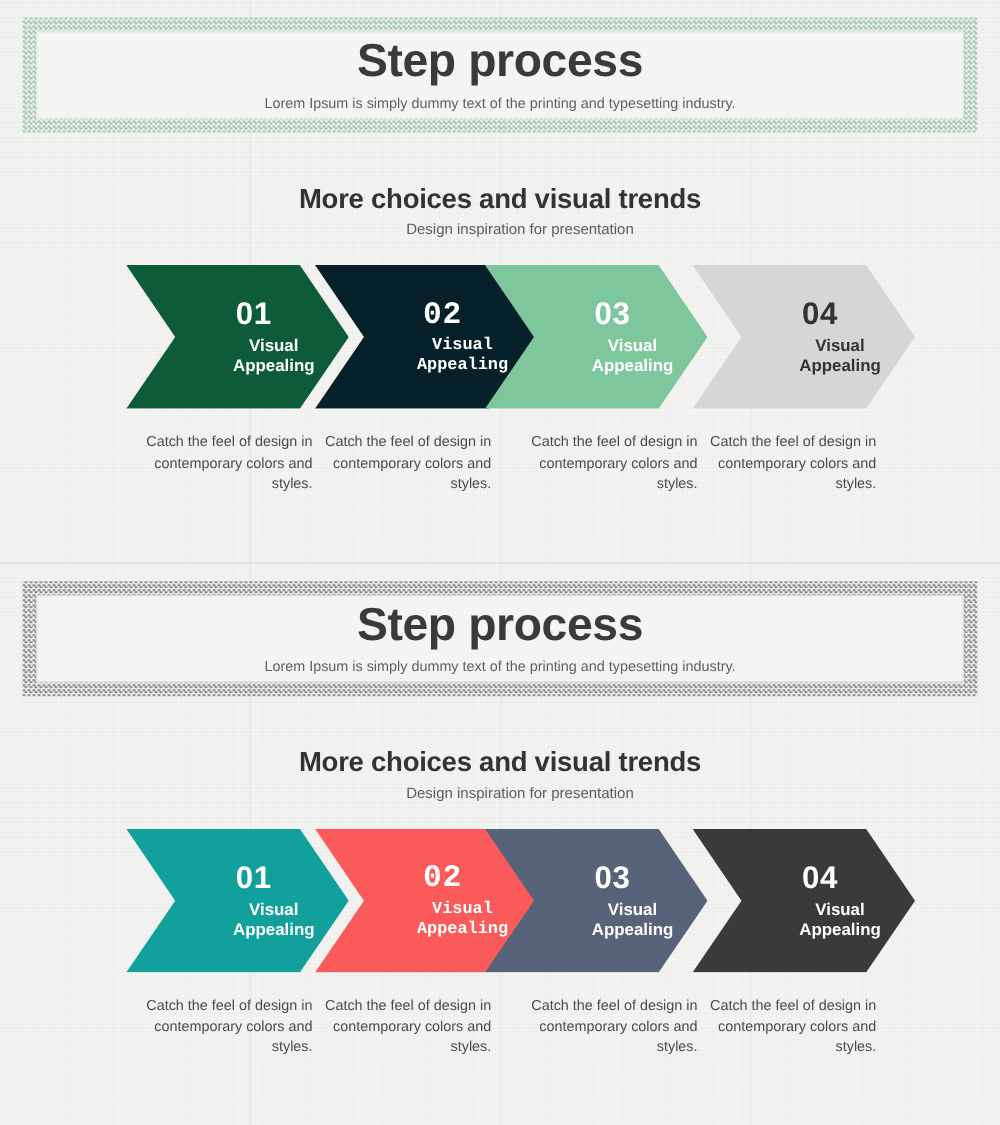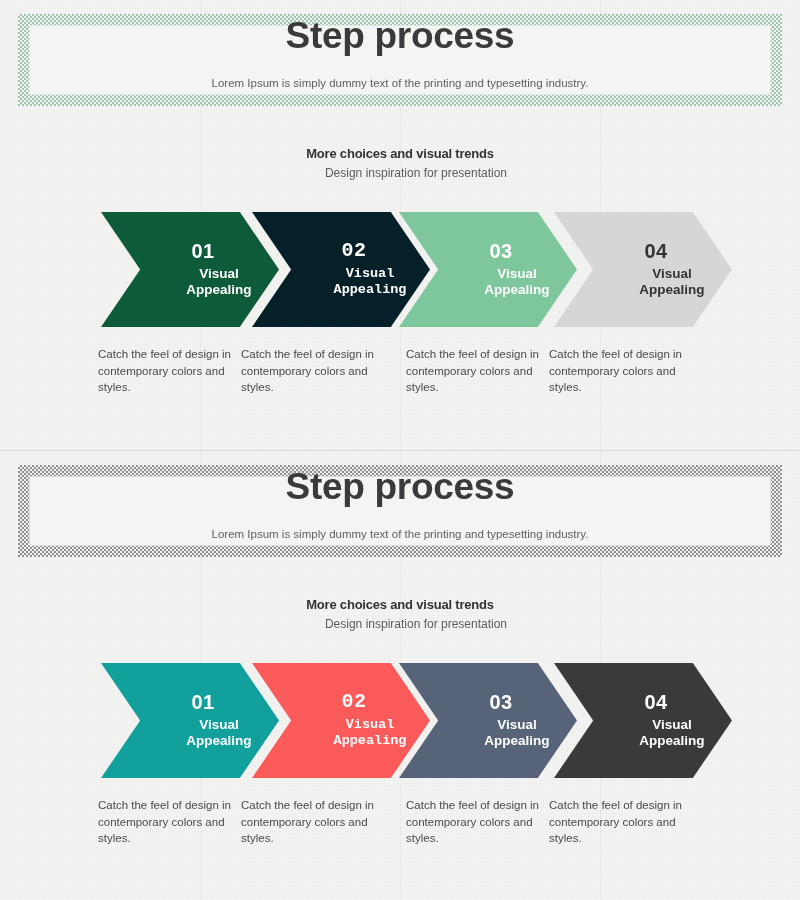--- a/index.html
+++ b/index.html
@@ -99,36 +99,36 @@
     color: #3a3a3a;
     letter-spacing: -0.3px;
     line-height: 1;
     margin: 0 0 11px 0;
     text-align: center;
   }
   .slide-subtitle {
     font-size: 11.5px;
     color: #5f5f5f;
     text-align: center;
-    margin: 13px;
+    margin: 0;
     line-height: 1;
   }
 
   
   .section-head {
     position: absolute;
     left: 0;
     width: 800px;
     text-align: center;
   }
   .section-head-1 { top: 147px; }
   .section-head-2 { top: 597px; }
 
   .section-title {
-    font-size: 13px;
+    font-size: 22px;
     font-weight: bold;
     color: #333333;
     margin: 0 0 6px 0;
     letter-spacing: -0.2px;
     line-height: 1.1;
   }
   .section-sub {
     font-size: 12px;
     color: #5c5c5c;
     margin: 0;
@@ -154,25 +154,25 @@
     display: flex;
     flex-direction: column;
     align-items: center;
     justify-content: center;
     clip-path: polygon(0% 0%, 78% 0%, 100% 50%, 78% 100%, 0% 100%, 22% 50%);
     box-sizing: border-box;
     padding-left: 26px;
   }
   .chevron.c1 { left: 101px; }
   .chevron.c2 { left: 252px; font-family: Liberation Mono, monospace; }
-  .chevron.c3 { left: 399px; }
+  .chevron.c3 { left: 388px; }
   .chevron.c4 { left: 554px; }
 
   .chev-num {
-    font-size: 20px;
+    font-size: 25px;
     font-weight: bold;
     line-height: 1;
     margin-bottom: 5px;
     letter-spacing: 0.5px;
   }
   .chev-label {
     font-size: 13.5px;
     font-weight: bold;
     line-height: 1.18;
     text-align: center;
@@ -185,21 +185,21 @@
     left: 0;
     width: 800px;
   }
   .caption-row-1 { top: 346px; }
   .caption-row-2 { top: 796px; }
 
   .caption {
     position: absolute;
     top: 0;
     width: 152px;
-    text-align: left;
+    text-align: right;
     font-size: 11.5px;
     line-height: 1.45;
     color: #4a4a4a;
   }
   .caption.p1 { left: 98px; }
   .caption.p2 { left: 241px; }
   .caption.p3 { left: 406px; }
   .caption.p4 { left: 549px; }
 </style>
 </head>

